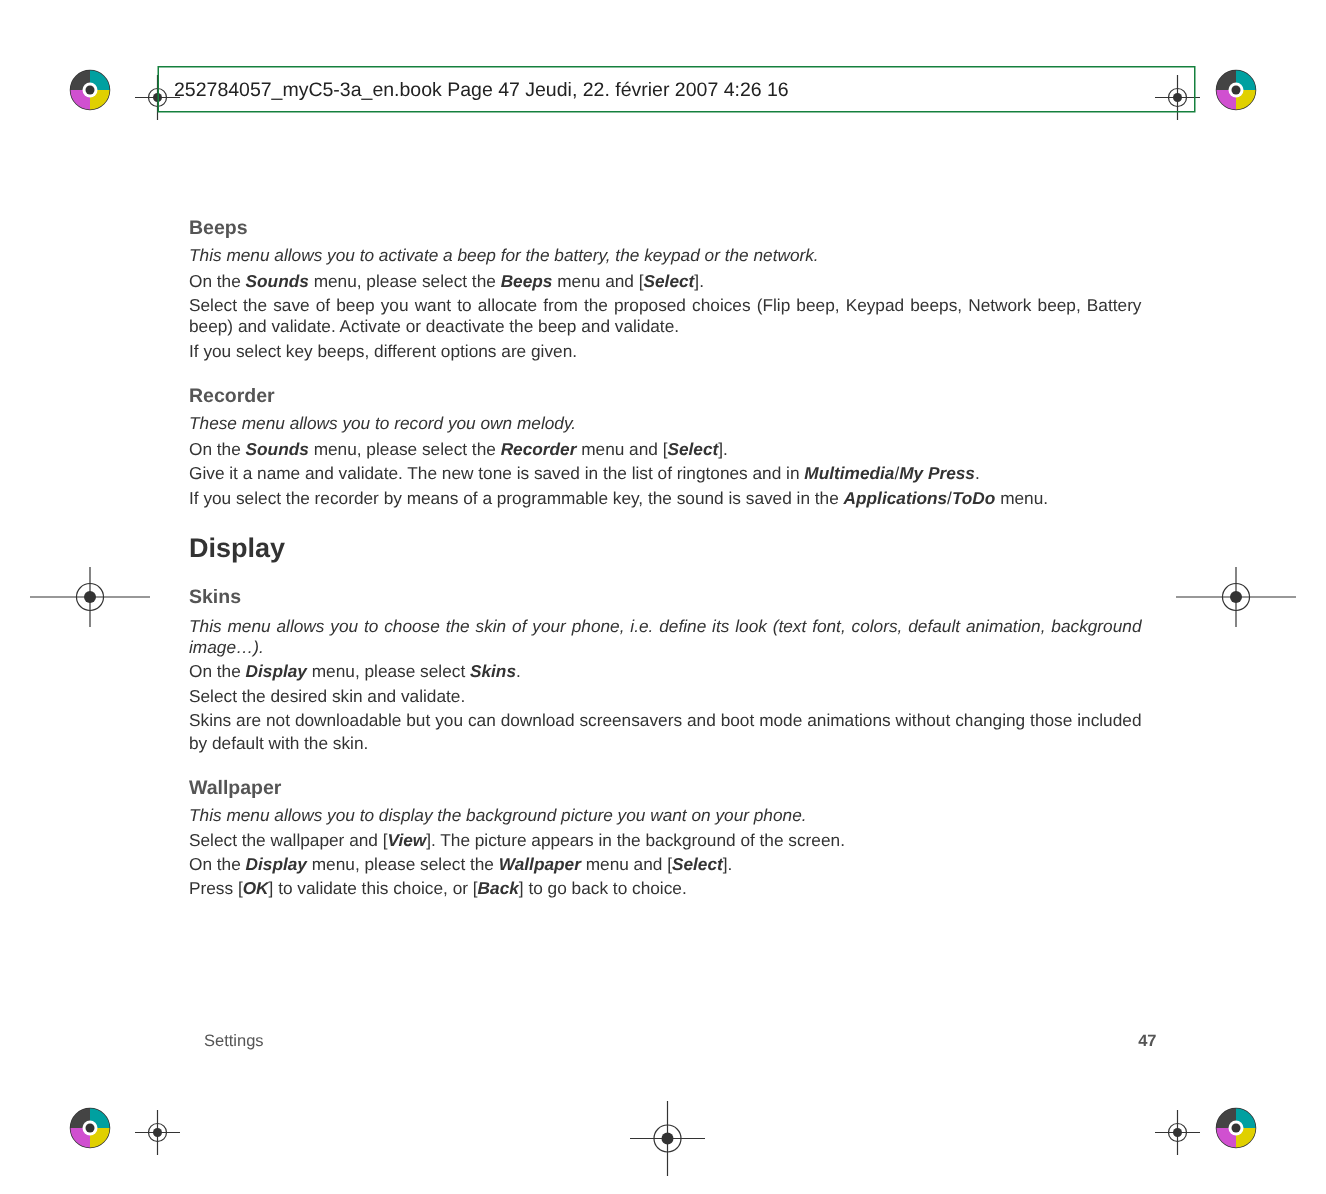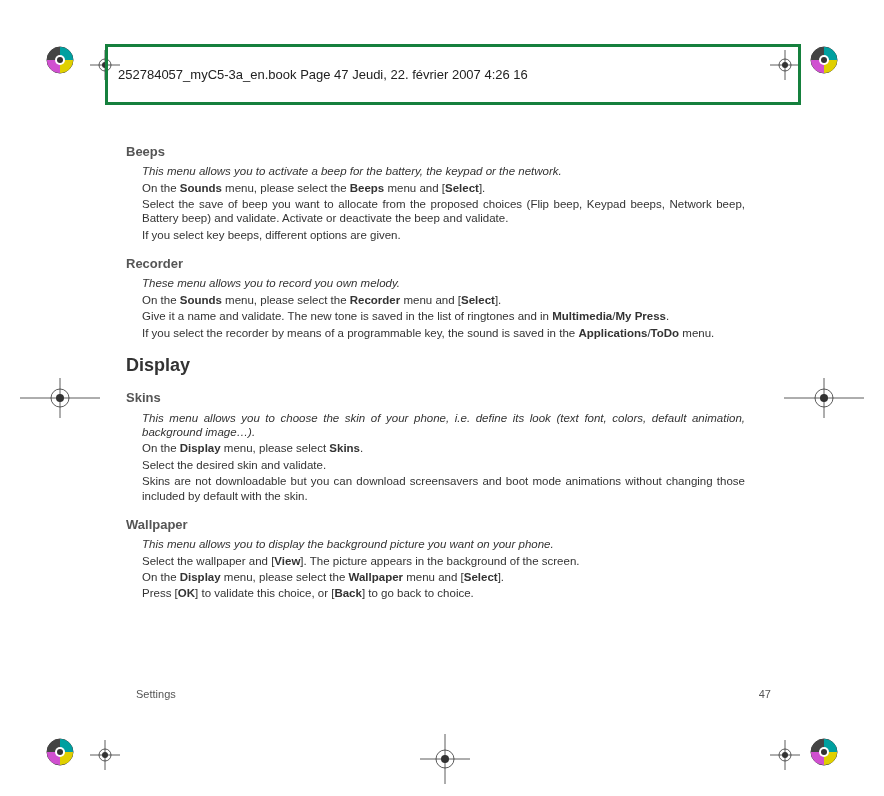--- a/index.html
+++ b/index.html
@@ -15,22 +15,22 @@
   .color-target {
     position: absolute;
     width: 28px;
     height: 28px;
   }
   .header-box {
     position: absolute;
     left: 105px;
     top: 44px;
     width: 670px;
-    border: 3px solid #15803d;
-    padding: 20px 10px;
+    border: 1px solid #15803d;
+    padding: 7px 10px;
     font-size: 13px;
     color: #222;
   }
   .crosshair {
     position: absolute;
   }
   .big-crosshair {
     position: absolute;
   }
   .content {
@@ -53,36 +53,36 @@
     font-size: 18px;
     font-weight: bold;
     color: #333;
     margin-top: 14px;
     margin-bottom: 8px;
   }
   .ital {
     font-style: italic;
   }
   .content p {
-    margin: 2px 16px;
+    margin: 2px 0;
     text-align: justify;
   }
   .footer {
     position: absolute;
     left: 136px;
     top: 688px;
     width: 635px;
     font-size: 11px;
     color: #555;
   }
   .footer .pn {
     float: right;
-    font-weight: normal;
-  }
-  b { font-weight: bold; }
+    font-weight: bold;
+  }
+  b { font-weight: bold; font-style: italic; }
 </style>
 </head>
 <body>
 
 <svg class="color-target" style="left:46px; top:46px;" viewBox="0 0 28 28">
   <circle cx="14" cy="14" r="13" fill="none" stroke="#333" stroke-width="1"></circle>
   <path d="M14 1 A13 13 0 0 1 27 14 L14 14 Z" fill="#00a0a0"></path>
   <path d="M27 14 A13 13 0 0 1 14 27 L14 14 Z" fill="#e0d000"></path>
   <path d="M14 27 A13 13 0 0 1 1 14 L14 14 Z" fill="#d050d0"></path>
   <path d="M1 14 A13 13 0 0 1 14 1 L14 14 Z" fill="#444"></path>

